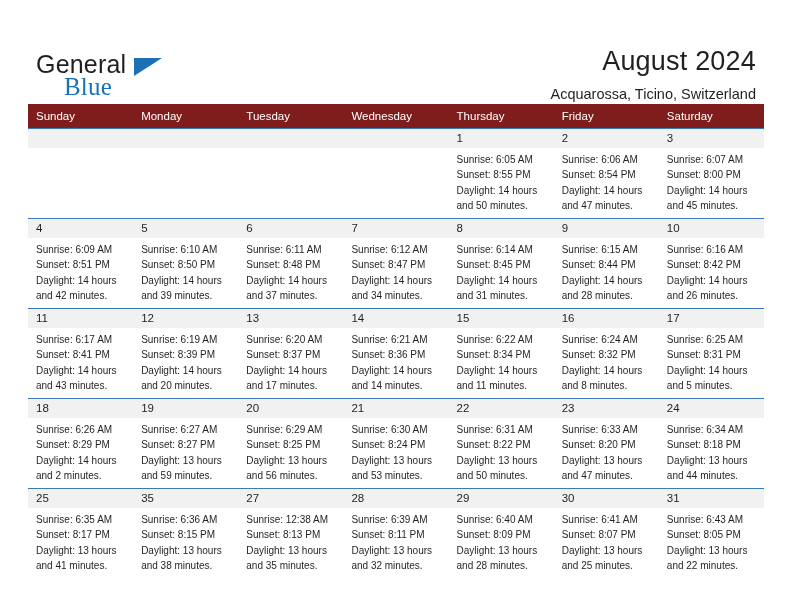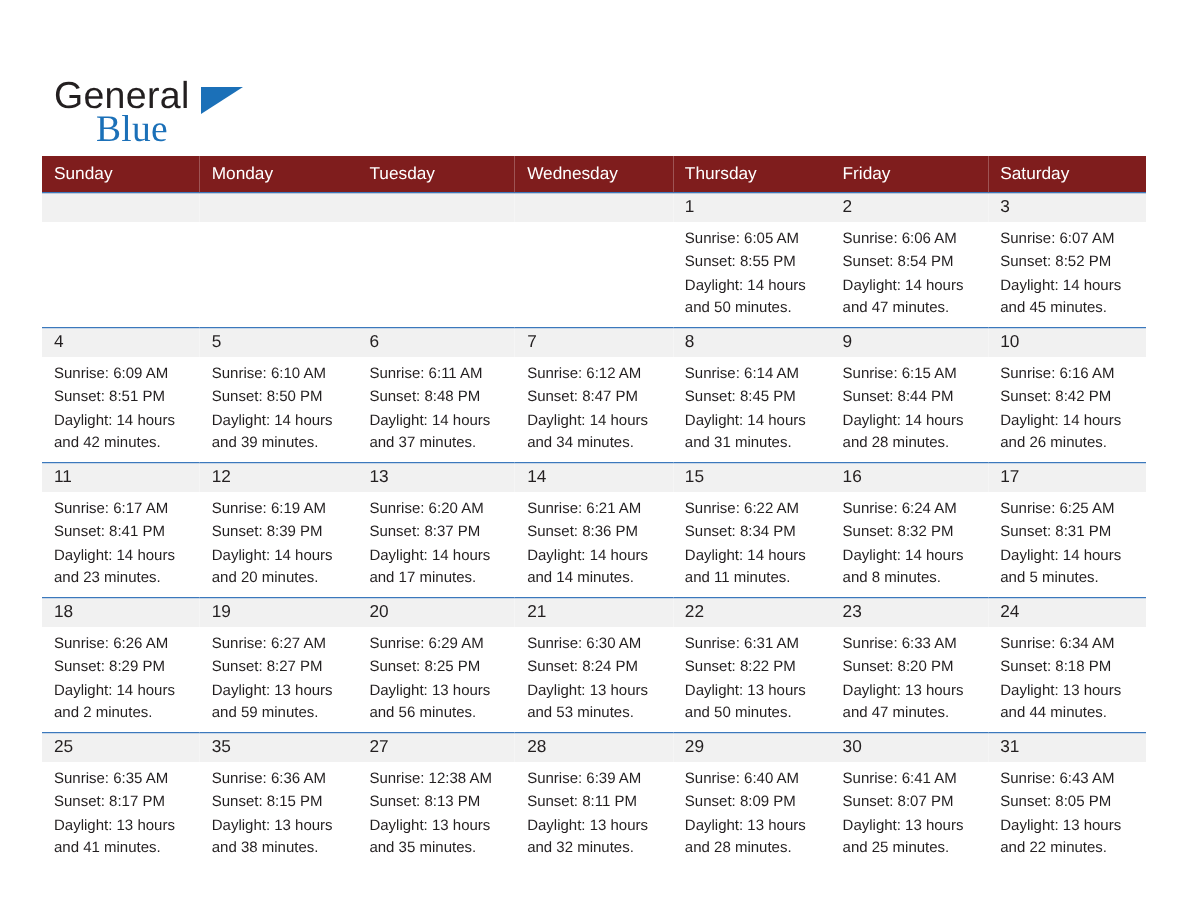--- a/index.html
+++ b/index.html
@@ -151,20 +151,24 @@
 <div class="page">
 
   <div class="header">
 
     <div class="brand">
       <span class="brand-general">General</span>
       <span class="brand-triangle"></span>
       <span class="brand-blue">Blue</span>
     </div>
 
+    <div class="title-block">
+      <div class="cal-title">August 2024</div>
+      <div class="cal-subtitle">Acquarossa, Ticino, Switzerland</div>
+    </div>
 
   </div>
 
   <table class="calendar">
     <thead>
       <tr>
         <th>Sunday</th>
         <th>Monday</th>
         <th>Tuesday</th>
         <th>Wednesday</th>
@@ -239,21 +243,21 @@
                 <div>Daylight: 14 hours</div>
                 <div>and 47 minutes.</div>
               </div>
             </div>
           </td>
           <td>
             <div class="cell-inner">
               <div class="daynum-band">3</div>
               <div class="cell-lines">
                 <div>Sunrise: 6:07 AM</div>
-                <div>Sunset: 8:52 PM</div>
+                <div>Sunset: 8:00 PM</div>
                 <div>Daylight: 14 hours</div>
                 <div>and 45 minutes.</div>
               </div>
             </div>
           </td>
         </tr>
         <tr class="week-row">
           <td>
             <div class="cell-inner">
               <div class="daynum-band">4</div>
@@ -333,21 +337,21 @@
           </td>
         </tr>
         <tr class="week-row">
           <td>
             <div class="cell-inner">
               <div class="daynum-band">11</div>
               <div class="cell-lines">
                 <div>Sunrise: 6:17 AM</div>
                 <div>Sunset: 8:41 PM</div>
                 <div>Daylight: 14 hours</div>
-                <div>and 23 minutes.</div>
+                <div>and 43 minutes.</div>
               </div>
             </div>
           </td>
           <td>
             <div class="cell-inner">
               <div class="daynum-band">12</div>
               <div class="cell-lines">
                 <div>Sunrise: 6:19 AM</div>
                 <div>Sunset: 8:39 PM</div>
                 <div>Daylight: 14 hours</div>

